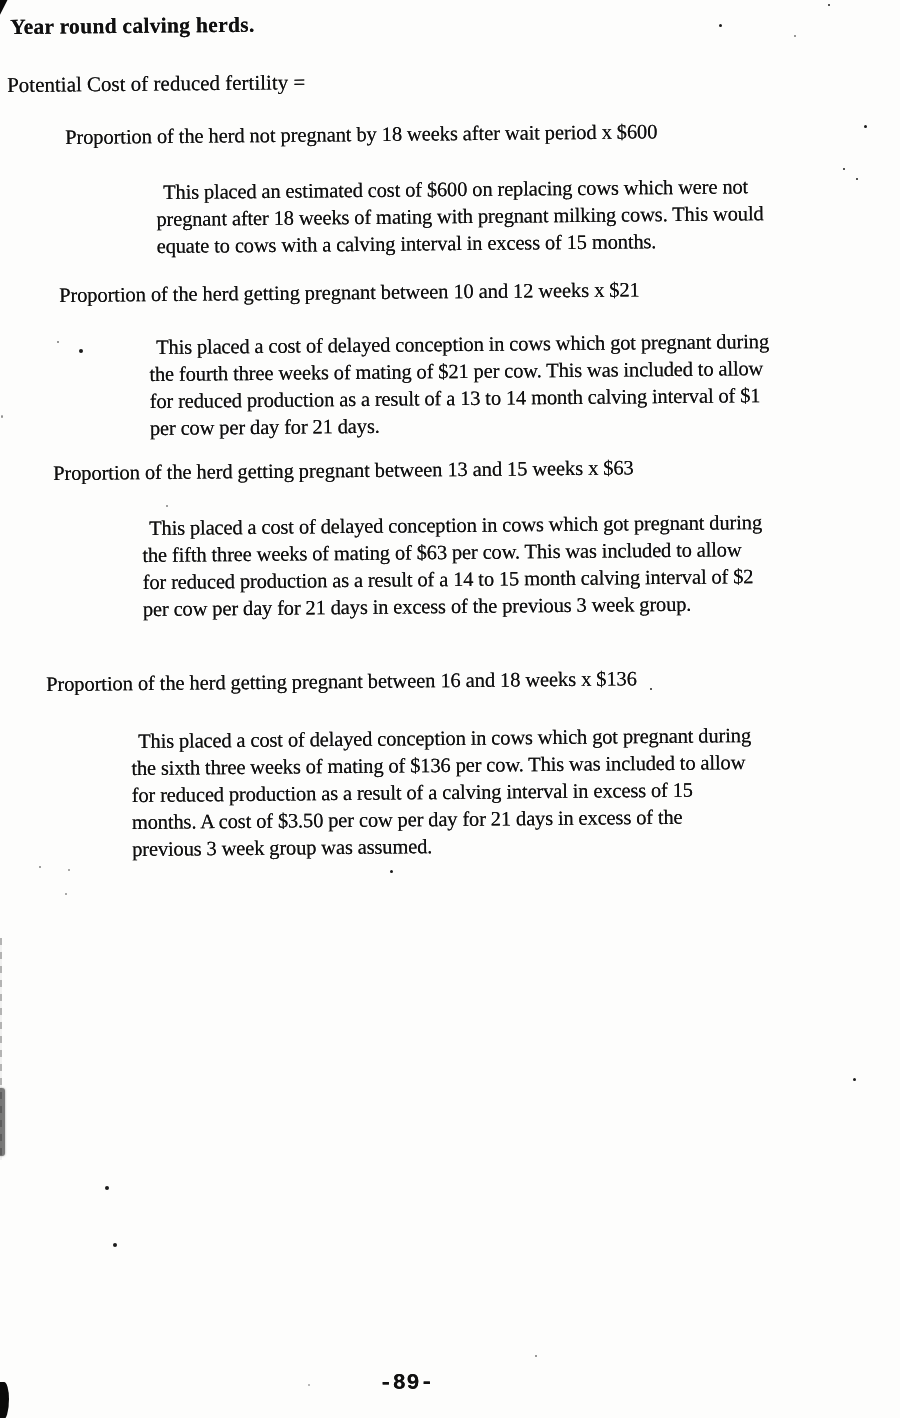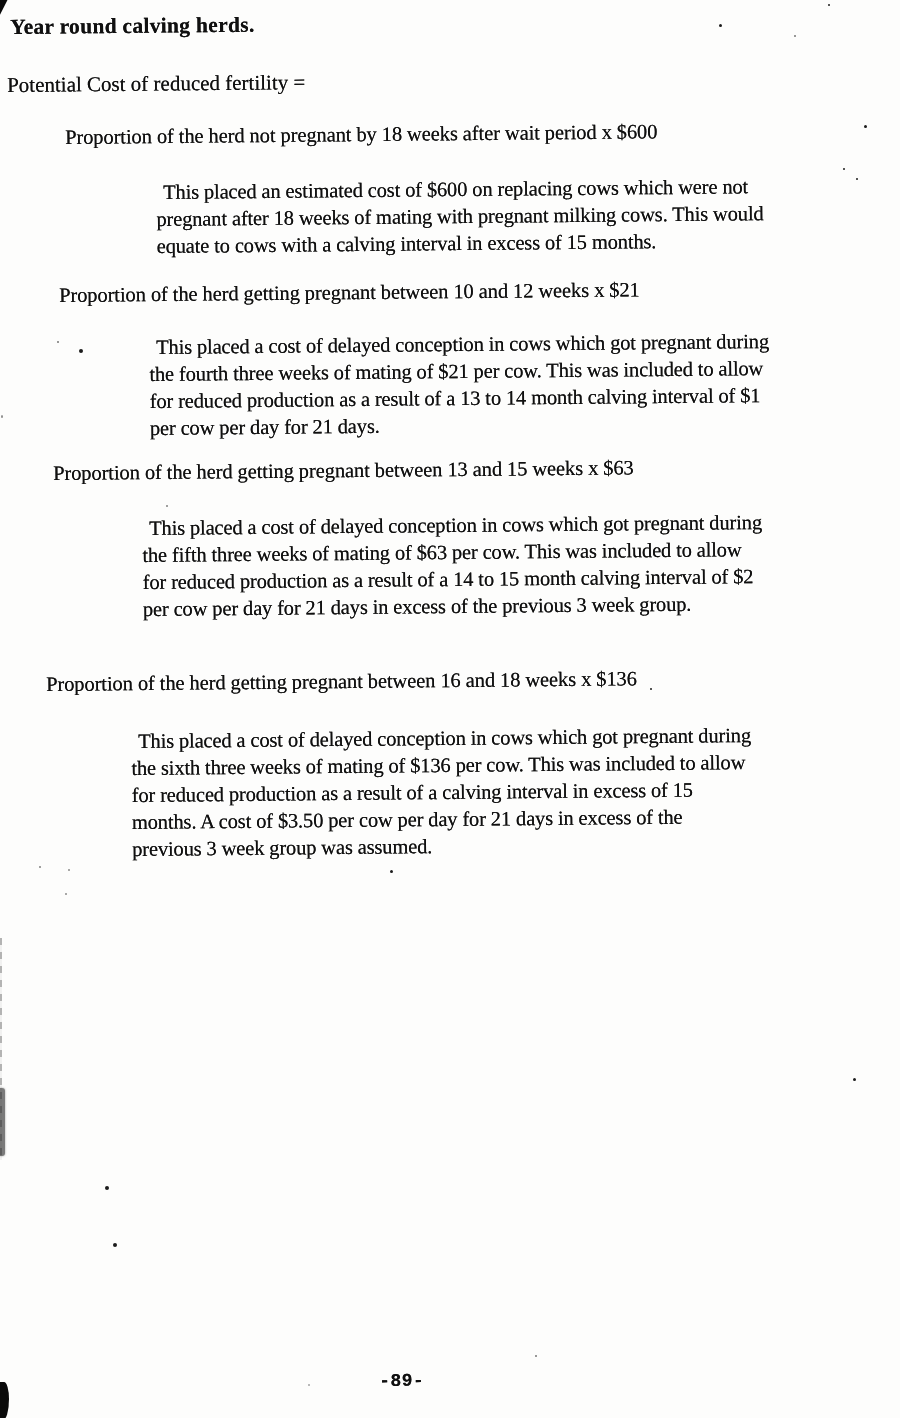--- a/index.html
+++ b/index.html
@@ -36,21 +36,21 @@
     font-size: 20.5px;
     line-height: 27px;
     letter-spacing: -0.15px;
     white-space: pre-line;
     text-indent: 7px;
     width: 760px;
   }
   .page-number {
     font-family: "Liberation Mono", monospace;
     font-weight: bold;
-    font-size: 18px;
+    font-size: 22px;
     letter-spacing: 0.5px;
   }
   
   .speck {
     position: absolute;
     background: #1c1c1c;
     border-radius: 50%;
   }
   .corner-mark-tl {
     position: absolute;

